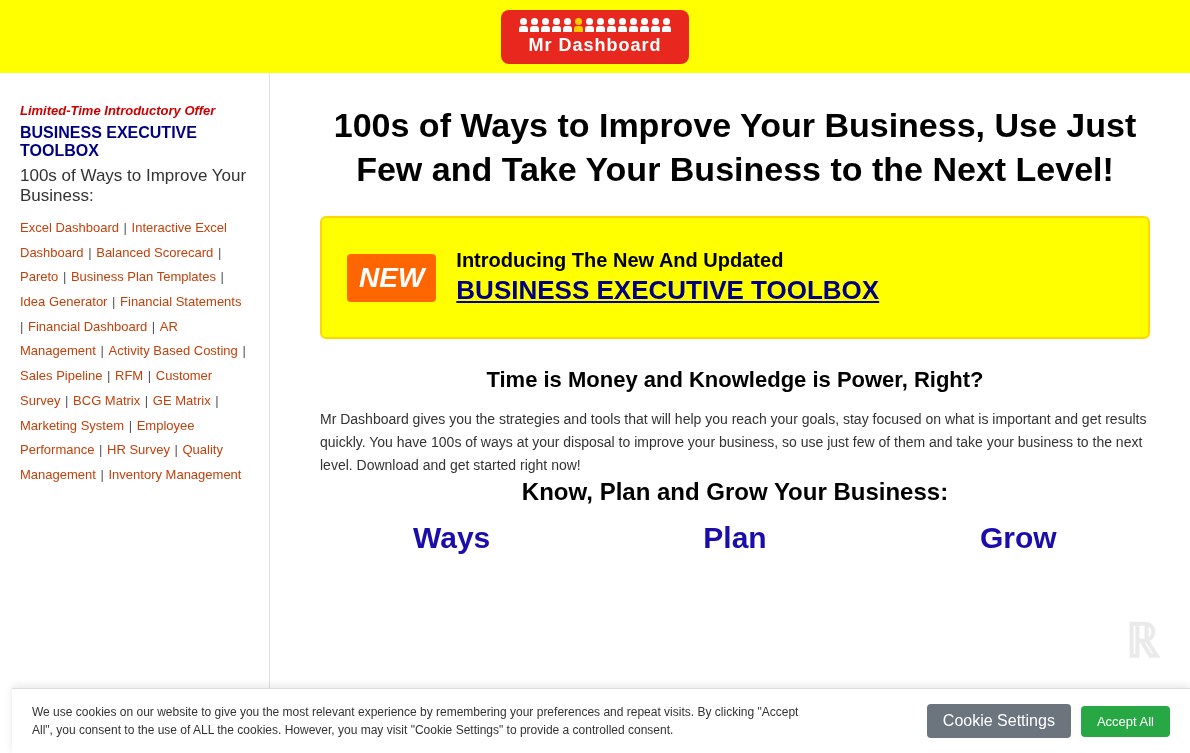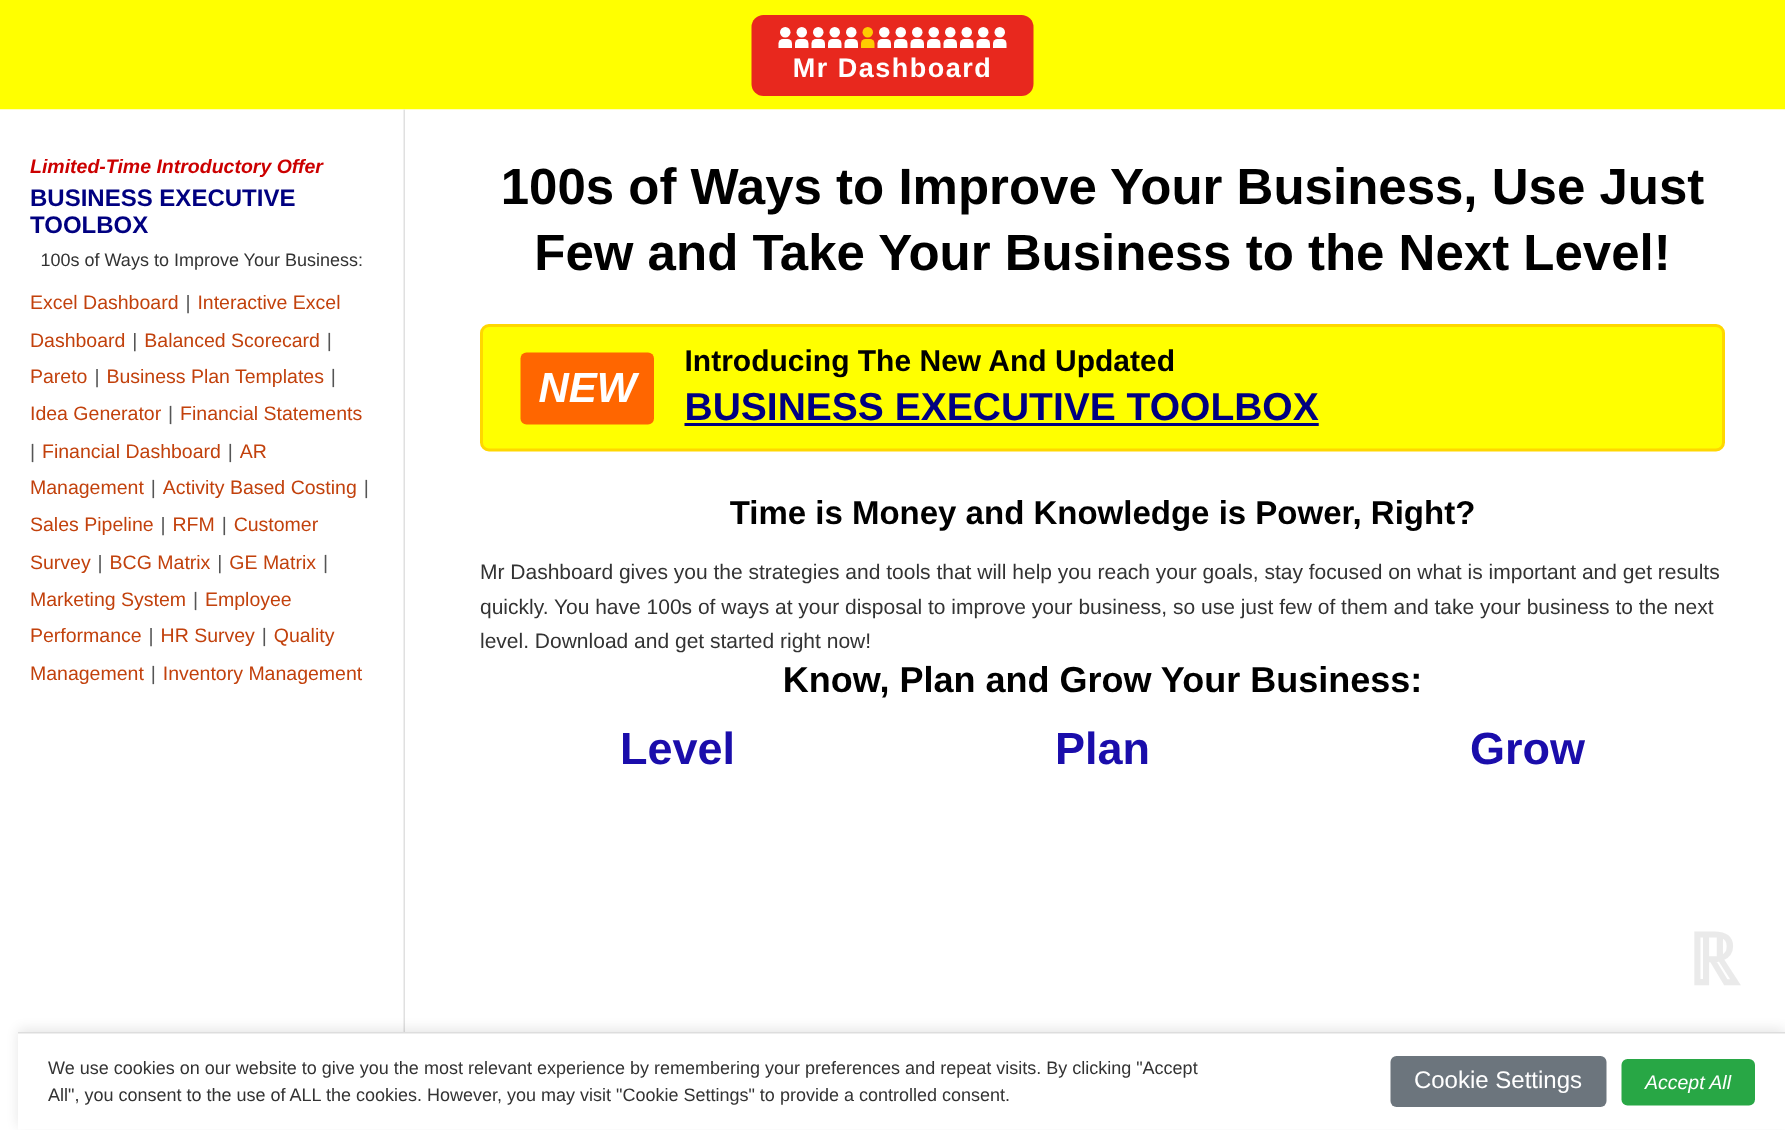--- a/index.html
+++ b/index.html
@@ -50,24 +50,23 @@
       font-style: italic;
       margin-bottom: 6px;
     }
     #sidebar-title {
       color: #000080;
       font-size: 16px;
       font-weight: bold;
       margin-bottom: 6px;
     }
     #sidebar-subtitle {
-      font-size: 12px;
+      font-size: 17px;
       color: #333;
       margin-bottom: 10px;
-      text-align: center;
     }
     #sidebar-links {
       font-size: 13px;
       line-height: 1.9;
       color: #1a0dab;
     }
     #sidebar-links a {
       color: #c2410c;
       text-decoration: none;
     }
@@ -89,21 +88,21 @@
       text-align: center;
       line-height: 1.3;
       margin-bottom: 25px;
     }
 
     
     #banner {
       background: #ffff00;
       border: 2px solid #ffd700;
       border-radius: 6px;
-      padding: 12px 25px;
+      padding: 31px 25px;
       display: flex;
       align-items: center;
       gap: 20px;
       margin-bottom: 28px;
     }
     #banner-new {
       background: #ff6600;
       color: #fff;
       font-size: 28px;
       font-weight: 900;
@@ -209,21 +208,20 @@
     }
     #cookie-accept-btn {
       background: #28a745;
       color: #fff;
       border: none;
       padding: 8px 16px;
       font-size: 13px;
       border-radius: 4px;
       cursor: pointer;
       white-space: nowrap;
-      font-style: italic;
     }
 
     
     #revain-watermark {
       position: absolute;
       right: 30px;
       bottom: 80px;
       opacity: 0.6;
       pointer-events: none;
     }
@@ -353,21 +351,21 @@
         </div>
       </div>
 
       <div id="main-subheadline">Time is Money and Knowledge is Power, Right?</div>
 
       <div id="main-body">Mr Dashboard gives you the strategies and tools that will help you reach your goals, stay focused on what is important and get results quickly. You have 100s of ways at your disposal to improve your business, so use just few of them and take your business to the next level. Download and get started right now!</div>
 
       <div id="kpg-title">Know, Plan and Grow Your Business:</div>
       <div id="kpg-columns">
         <div class="kpg-col">
-          <div class="kpg-col-label">Level</div>
+          <div class="kpg-col-label">Ways</div>
         </div>
         <div class="kpg-col">
           <div class="kpg-col-label">Plan</div>
         </div>
         <div class="kpg-col">
           <div class="kpg-col-label">Grow</div>
 
           <div id="revain-watermark" style="font-size:48px;color:#ccc;font-weight:bold;font-family:serif;opacity:0.4;">ℝ</div>
         </div>
       </div>

